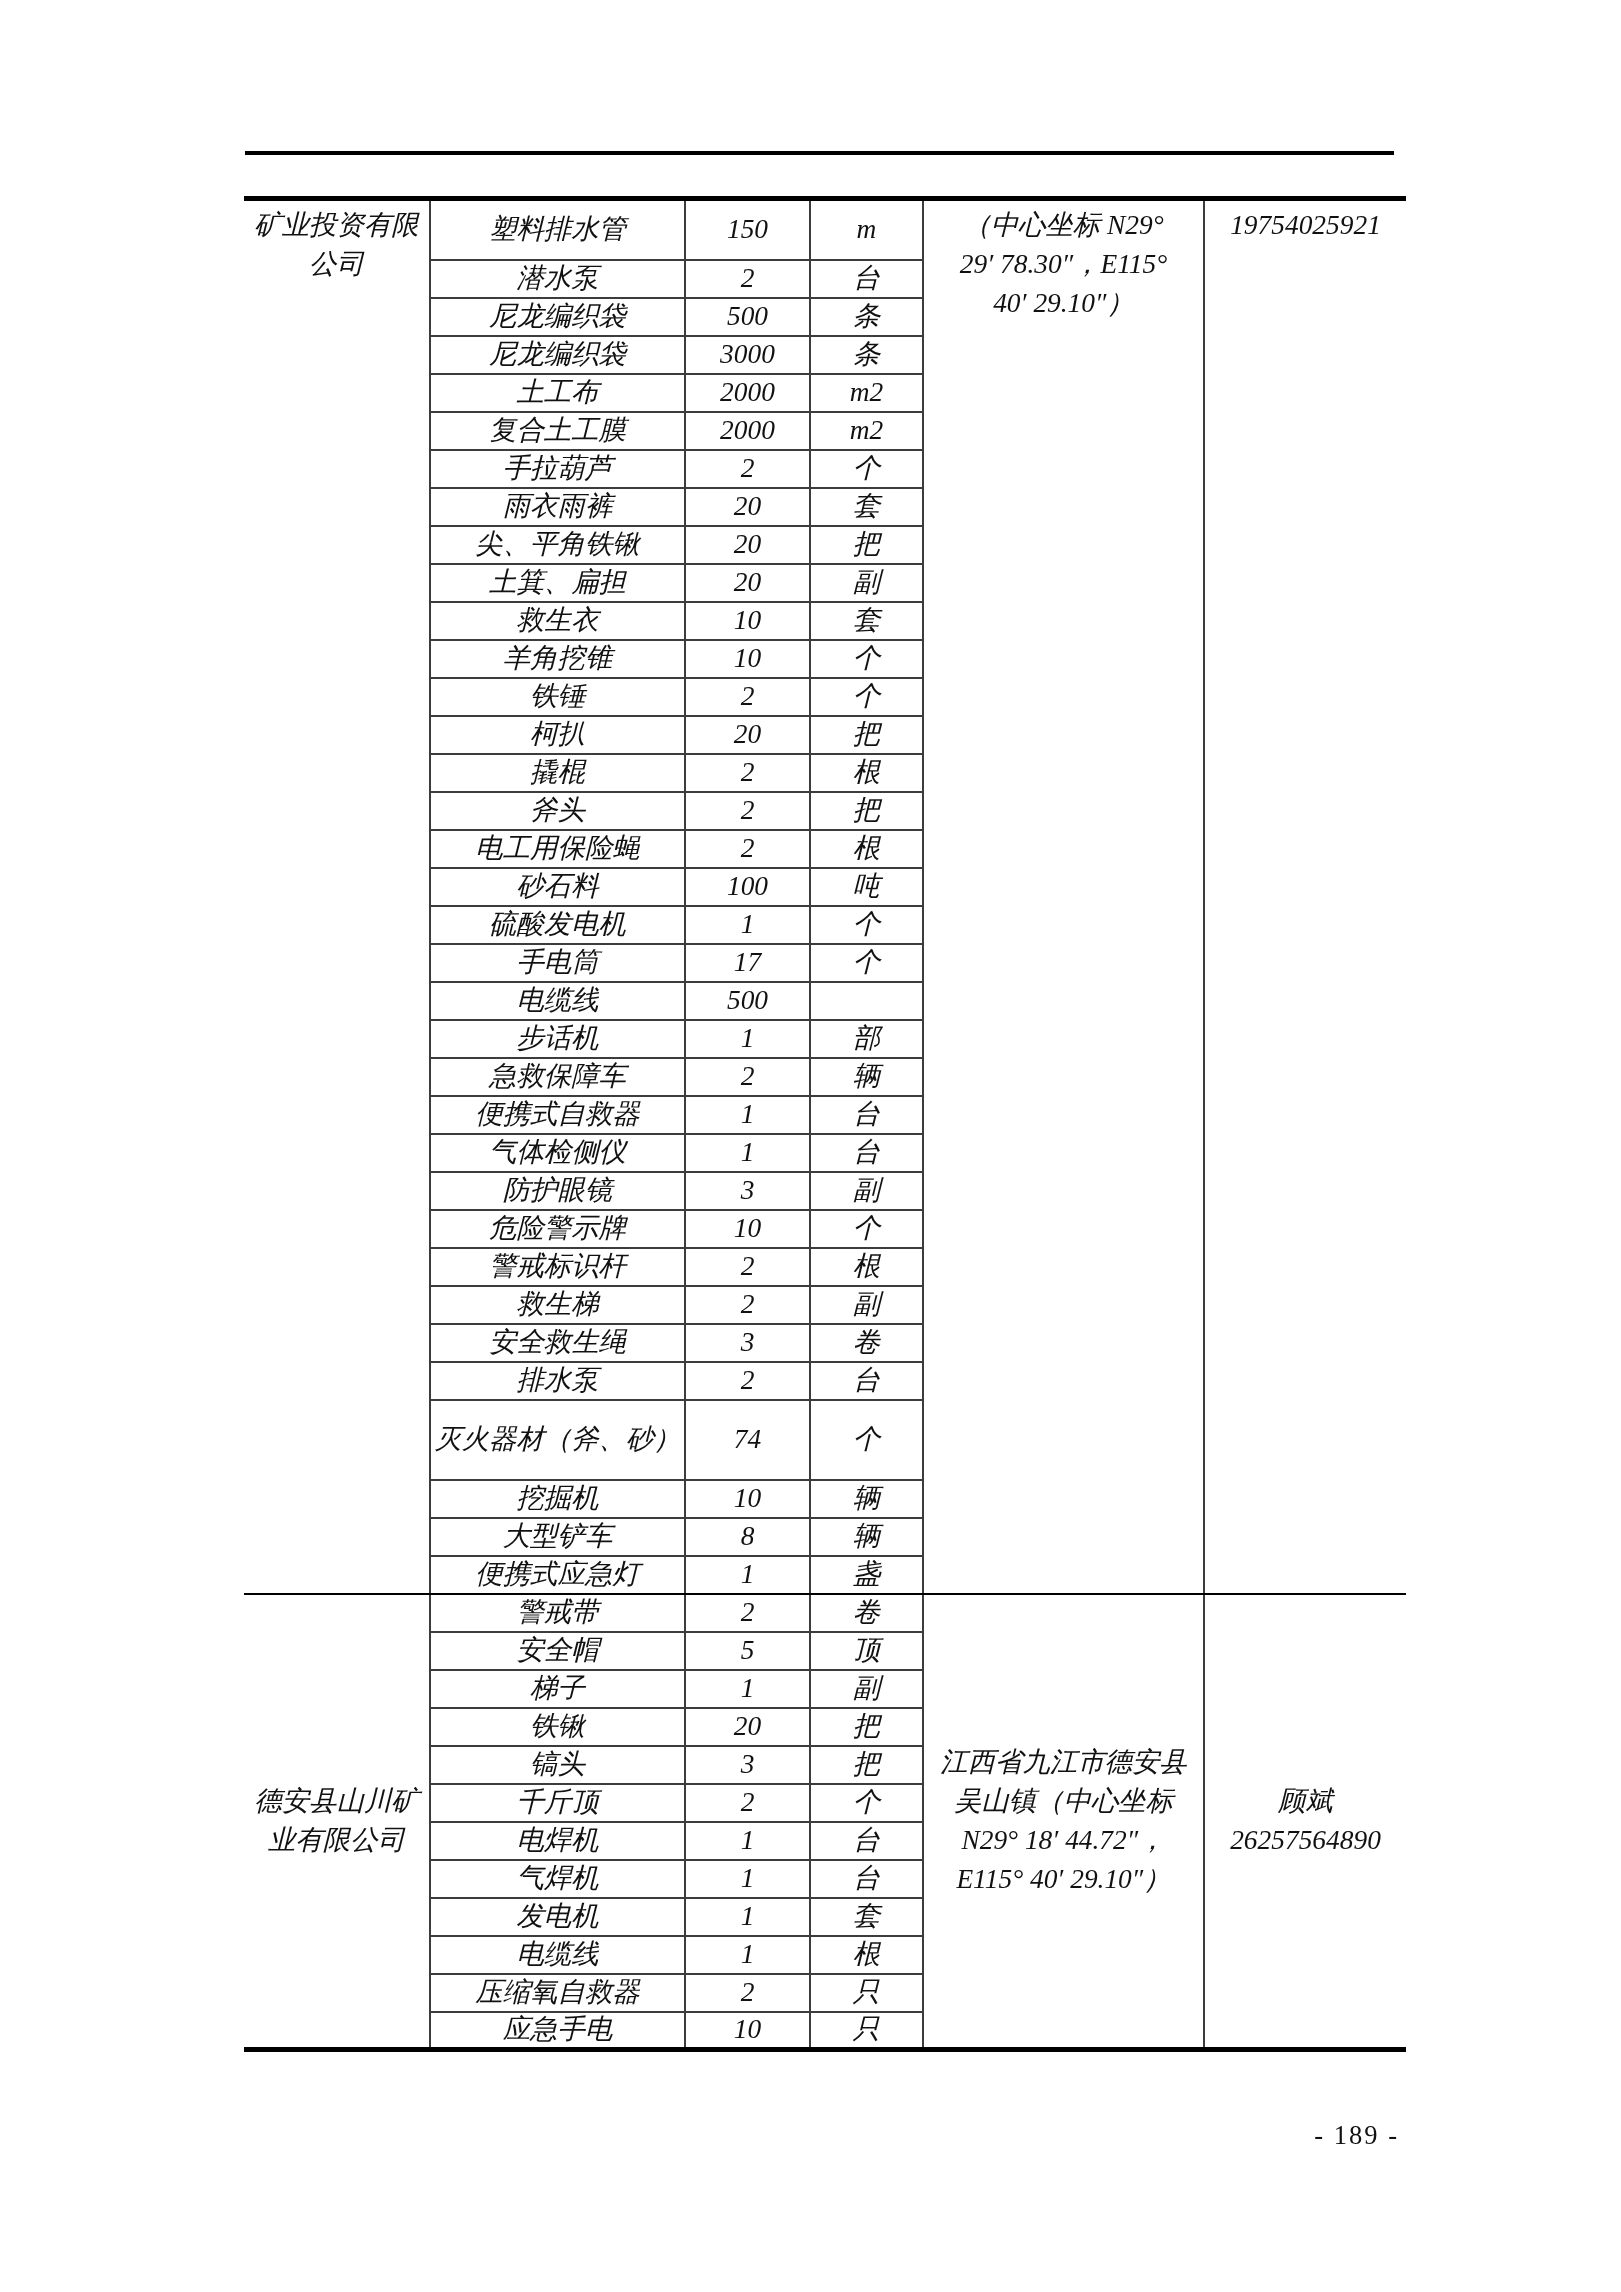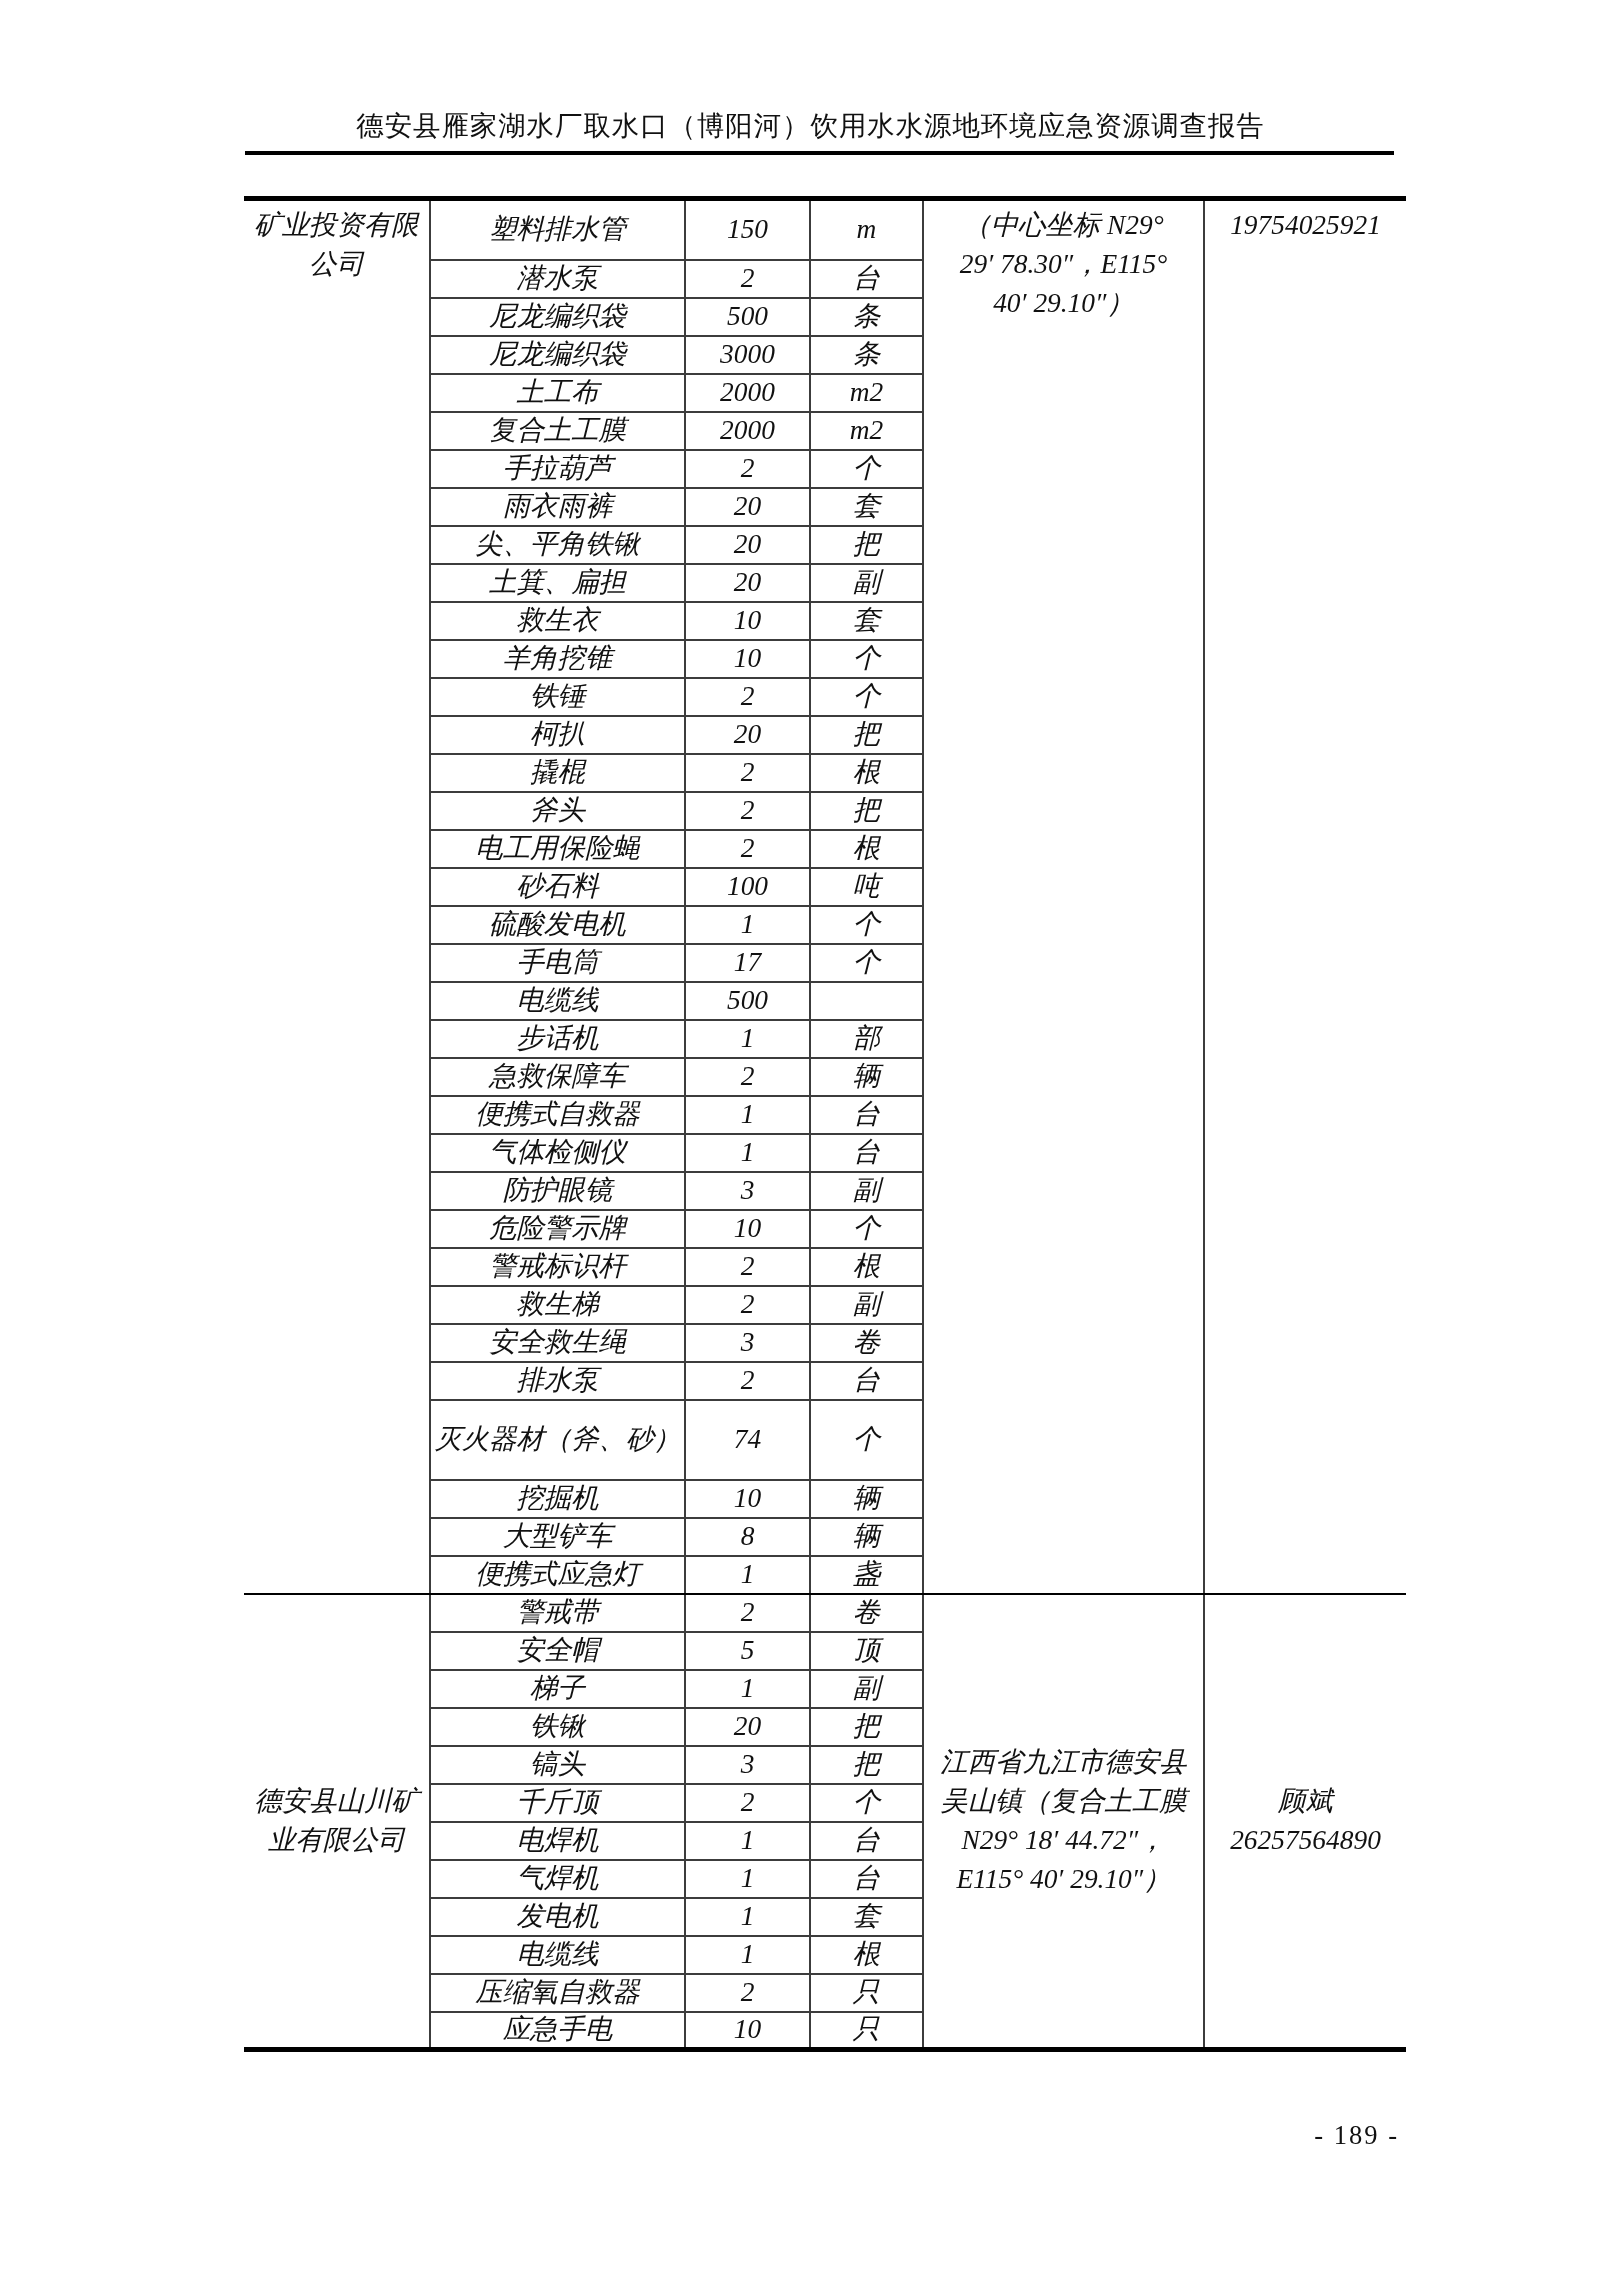--- a/index.html
+++ b/index.html
@@ -68,21 +68,20 @@
     font-size: 26.5px;
     letter-spacing: 2px;
     white-space: nowrap;
     text-align: center;
   }
 </style>
 </head>
 <body>
 
 <div class="page">
-  <div class="doc-title">德安县雁家湖水厂取水口（博阳河）饮用水水源地环境应急资源调查报告</div>
   <div class="title-rule"></div>
 
   <table class="res-table">
     <colgroup>
       <col style="width:186px">
       <col style="width:255px">
       <col style="width:125px">
       <col style="width:113px">
       <col style="width:281px">
       <col style="width:202px">
@@ -276,21 +275,21 @@
         </tr>
         <tr>
           <td class="company-cell valign-middle" rowspan="12">
             <div>德安县山川矿业有限公司</div>
           </td>
           <td class="item-cell">警戒带</td>
           <td class="qty-cell">2</td>
           <td class="unit-cell">卷</td>
           <td class="location-cell valign-middle" rowspan="12">
             <div>江西省九江市德安县</div>
-            <div>吴山镇（复合土工膜</div>
+            <div>吴山镇（中心坐标</div>
             <div>N29° 18′ 44.72″，</div>
             <div>E115° 40′ 29.10″）</div>
           </td>
           <td class="contact-cell valign-middle" rowspan="12">
             <div>顾斌</div>
             <div>26257564890</div>
           </td>
         </tr>
         <tr>
           <td class="item-cell">安全帽</td>

